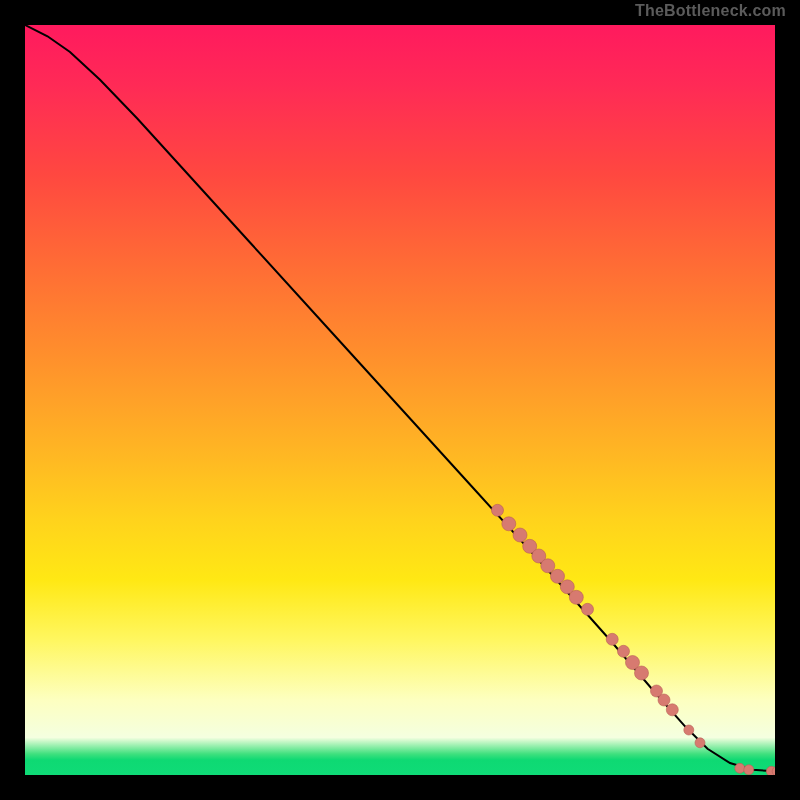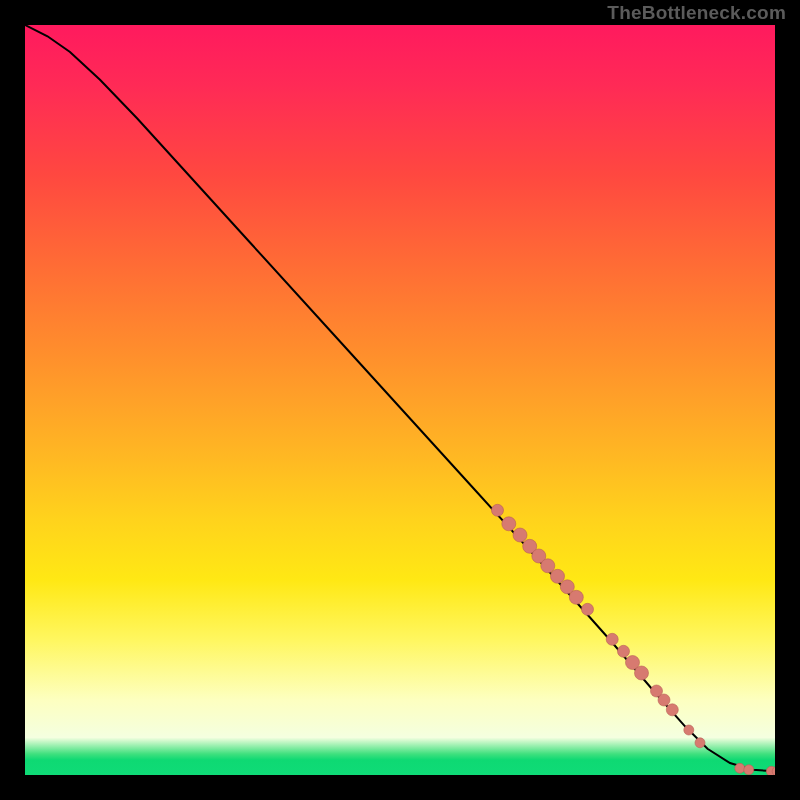--- a/index.html
+++ b/index.html
@@ -15,21 +15,21 @@
     position: relative;
     width: 800px;
     height: 800px;
     background: #000;
   }
   .watermark {
     position: absolute;
     top: 2px;
     right: 14px;
     color: #5b5b5b;
-    font-size: 19px;
+    font-size: 16px;
     font-weight: 600;
     letter-spacing: 0.2px;
     pointer-events: none;
     user-select: none;
   }
   .plot {
     position: absolute;
     left: 25px;
     top: 25px;
     width: 750px;

